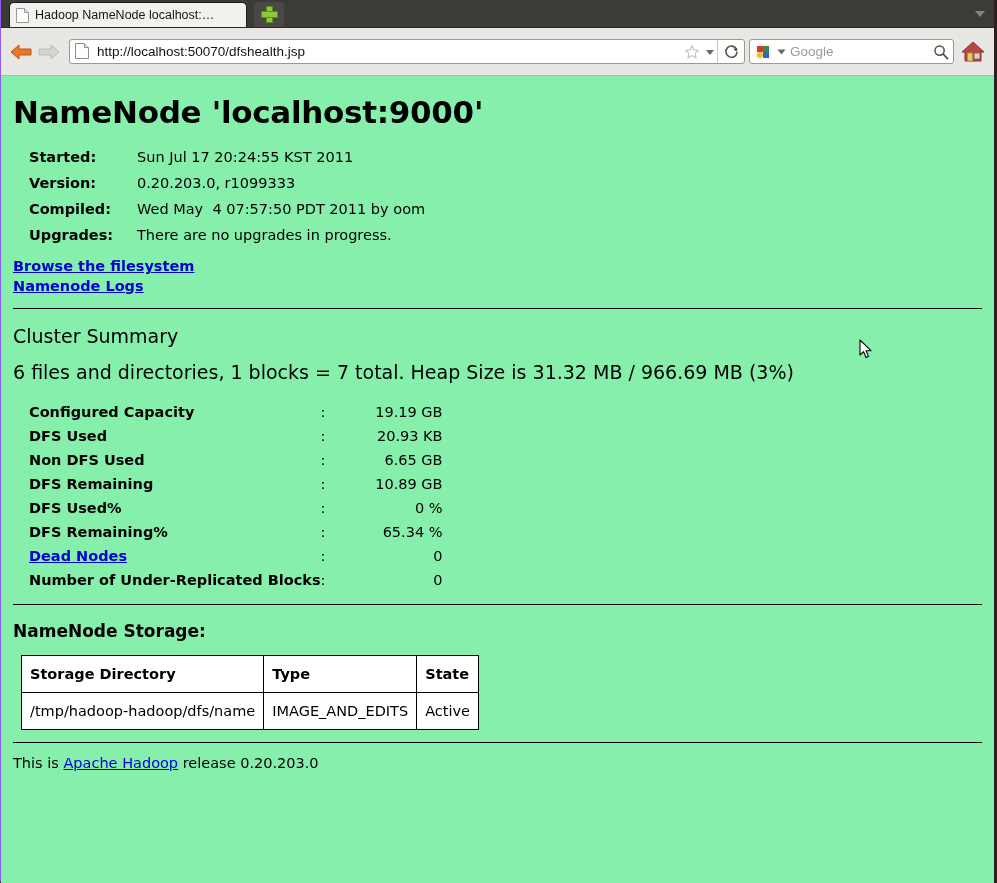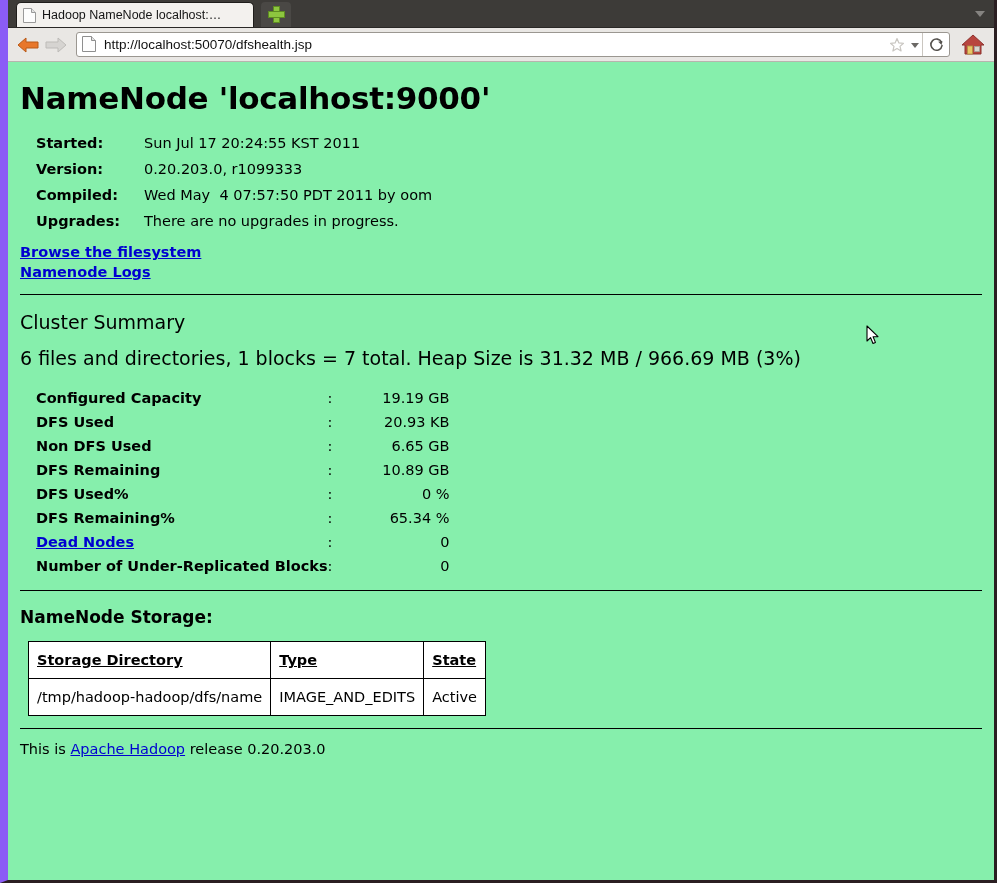--- a/index.html
+++ b/index.html
@@ -12,21 +12,21 @@
     font-family: "Liberation Sans", sans-serif;
     position: relative;
   }
 
   
   #browser-window {
     position: absolute;
     left: 0; top: 0;
     width: 997px; height: 883px;
     box-sizing: border-box;
-    border-left: 8px solid #8b5cf6;
+    border-left: 1px solid #8b5cf6;
     border-right: 3px solid #2b1f22;
     border-bottom: 3px solid #2b1f22;
     background: #ffffff;
   }
 
   
   #tab-strip {
     position: relative;
     height: 27px;
     background: #3d3b38;
@@ -86,21 +86,21 @@
   .plus-glyph::after  { left: 0; top: 5px; width: 17px; height: 7px; }
   #tab-list-button {
     position: absolute;
     right: 6px; top: 7px;
     width: 16px; height: 14px;
   }
 
   
   #nav-toolbar {
     position: relative;
-    height: 34px;
+    height: 48px;
     background: #e9e7e4;
     border-bottom: 1px solid #b8b4ae;
     display: flex;
     align-items: center;
     padding: 0 6px;
     box-sizing: border-box;
   }
   .nav-arrow {
     width: 28px; height: 26px;
     display: flex; align-items: center; justify-content: center;
@@ -258,21 +258,21 @@
     border-collapse: collapse;
     margin-left: 12px;
     background: #fff;
   }
   table.storage-table th, table.storage-table td {
     border: 1px solid #000000;
     font-size: 14.5px;
     padding: 10px 8px;
     text-align: left;
   }
-  table.storage-table th { font-weight: bold; text-decoration: underline; }
+  table.storage-table th { font-weight: bold; }
   table.storage-table td { font-weight: normal; }
 
   .footer-line {
     font-size: 14.5px;
     margin: 12px 0 0 4px;
   }
   .footer-line a.footer-link {
     color: #0000d0;
     font-weight: normal;
     text-decoration: underline;
@@ -347,20 +347,43 @@
         </span>
         <span class="reload-btn">
           <svg width="17" height="17" viewBox="0 0 17 17">
             <path d="M13.5,6.2 A5.6,5.6 0 1 0 14,9.6" fill="none" stroke="#55524e" stroke-width="1.6" stroke-linecap="round"></path>
             <path d="M10.2,5.7 L14.3,5.0 L13.6,9.1 Z" fill="#55524e"></path>
           </svg>
         </span>
       </span>
     </div>
 
+    <div id="search-bar">
+      <span class="engine-icon">
+        <svg width="17" height="16" viewBox="0 0 17 16">
+          <rect x="1" y="1" width="14" height="14" rx="1" fill="#ffffff" stroke="#dddad6" stroke-width="0.6"></rect>
+          <path d="M8,2 L14,2 L14,8 L8,8 Z" fill="#3b8c3b"></path>
+          <path d="M2,2 L8,2 L8,8 L2,8 Z" fill="#cf3b32"></path>
+          <path d="M8,8 L14,8 L14,14 L8,14 Z" fill="#3463c4"></path>
+          <circle cx="5" cy="11" r="3" fill="#f2c014"></circle>
+        </svg>
+      </span>
+      <span class="engine-caret">
+        <svg width="9" height="7" viewBox="0 0 9 7">
+            <path d="M0.5,1.5 L8.5,1.5 L4.5,6.5 Z" fill="#6b6865"></path>
+          </svg>
+      </span>
+      <span id="search-placeholder">Google</span>
+      <span class="search-go">
+        <svg width="16" height="16" viewBox="0 0 16 16">
+          <circle cx="6.6" cy="6.6" r="4.6" fill="none" stroke="#55524e" stroke-width="1.5"></circle>
+          <path d="M10.2,10.2 L14.6,14.6" stroke="#55524e" stroke-width="1.8" stroke-linecap="round"></path>
+        </svg>
+      </span>
+    </div>
 
     <div id="home-button">
       <svg width="26" height="24" viewBox="0 0 26 24">
         <path d="M13,2 L24,12 L21,12 L21,21 L5,21 L5,12 L2,12 Z" fill="#b8453f" stroke="#8d322d" stroke-width="1" stroke-linejoin="round"></path>
         <rect x="7.5" y="13" width="5" height="8" fill="#e8c766" stroke="#b09143" stroke-width="0.8"></rect>
         <rect x="14.5" y="13.5" width="5" height="5" fill="#d8d5d0" stroke="#a6a29c" stroke-width="0.8"></rect>
       </svg>
     </div>
   </div>
 

